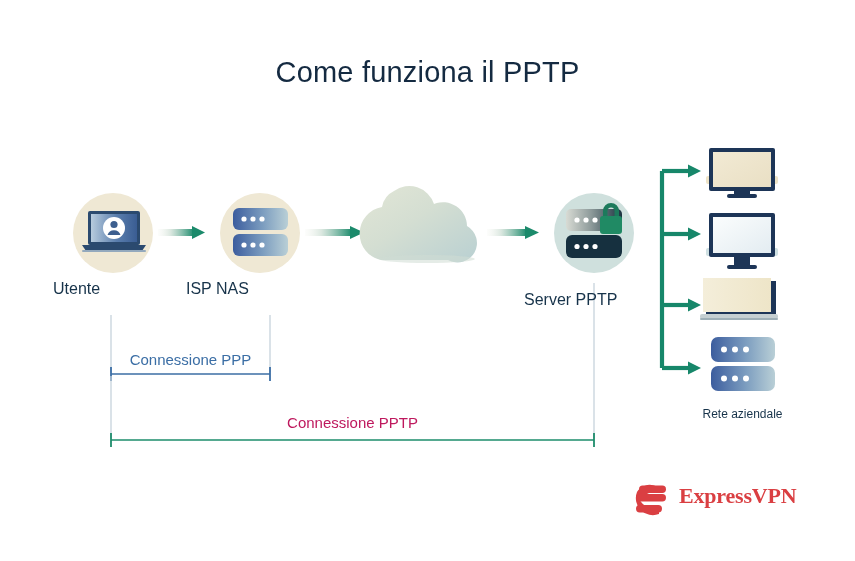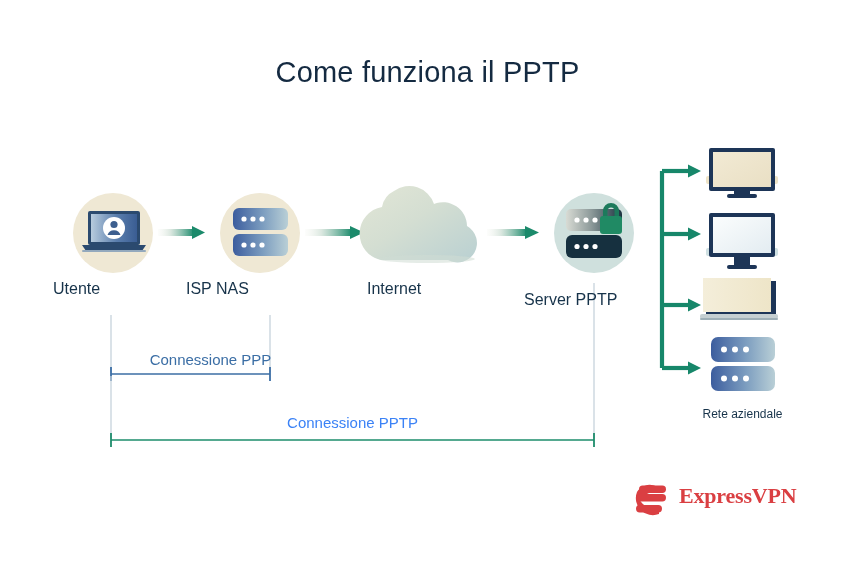--- a/index.html
+++ b/index.html
@@ -41,22 +41,22 @@
     font-size: 16px;
     color: #17334a;
     white-space: nowrap;
   }
   .measure-label {
     position: absolute;
     font-size: 15px;
     white-space: nowrap;
     text-align: center;
   }
-  .measure-label.ppp  { color: #3b6ea5; margin-left: 20px; }
-  .measure-label.pptp { color: #3b82f6; }
+  .measure-label.ppp  { color: #3b6ea5; }
+  .measure-label.pptp { color: #be185d; }
 
   .net-label {
     position: absolute;
     font-size: 12px;
     color: #17334a;
     white-space: nowrap;
   }
 
   
   .logo-wrap {
@@ -265,21 +265,20 @@
                l0 7
                a17 17 0 0 1 -22 -22 Z"></path>
       <rect x="636" y="494" width="30" height="7.5" rx="3.7"></rect>
       <rect x="639" y="485.5" width="27" height="7.5" rx="3.7"></rect>
       <rect x="636" y="505" width="26" height="7.5" rx="3.7"></rect>
     </g>
   </svg>
 
   <div class="node-label" style="left:53px;top:280px;width:120px">Utente</div>
   <div class="node-label" style="left:186px;top:280px;width:120px">ISP NAS</div>
-  <div class="node-label" style="left:367px;top:280px;width:120px">Internet</div>
   <div class="node-label" style="left:524px;top:291px;width:140px">Server PPTP</div>
 
   <div class="measure-label ppp" style="left:111px;top:351px;width:159px">Connessione PPP</div>
   <div class="measure-label pptp" style="left:111px;top:414px;width:483px">Connessione PPTP</div>
 
   <div class="net-label" style="left:660px;top:407px;width:165px;text-align:center">Rete aziendale</div>
 
   <div class="logo-wrap">
     <div style="width:40px"></div>
     <div class="logo-text">ExpressVPN</div>

